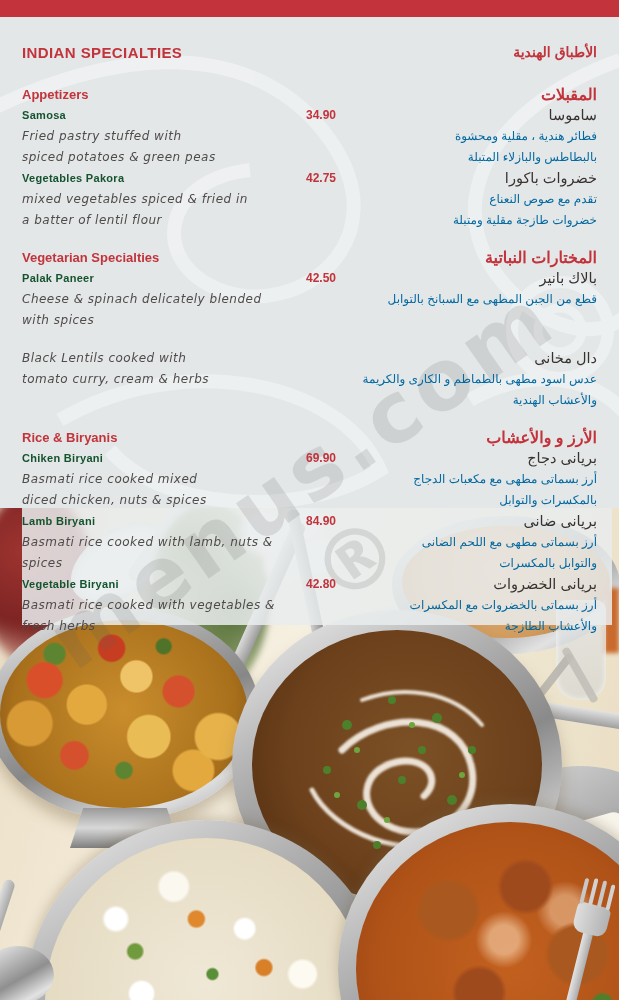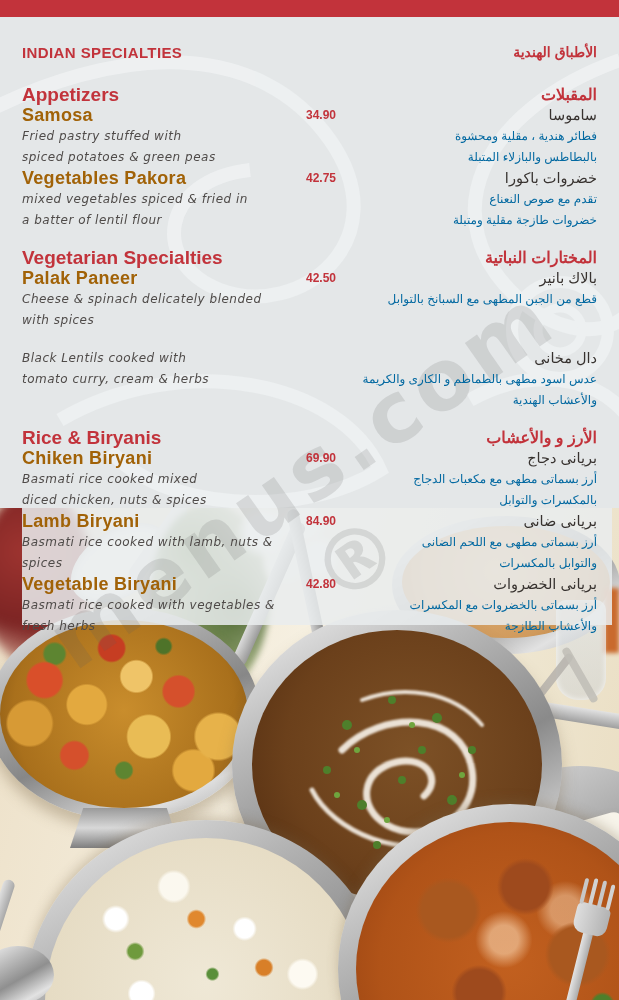--- a/index.html
+++ b/index.html
@@ -7,27 +7,27 @@
         overflow:hidden;font-family:"Liberation Sans",sans-serif;}
   .red-bar{position:absolute;top:0;left:0;width:619px;height:17px;background:#c2333b;z-index:4;}
   .swirls{position:absolute;top:0;left:0;z-index:0;}
   
   .menu{position:absolute;top:44px;left:22px;width:575px;z-index:5;}
   .menu-header{display:flex;justify-content:space-between;align-items:flex-start;margin-bottom:23px;}
   .title-en{font-size:15px;font-weight:bold;color:#c2333b;letter-spacing:.4px;}
   .title-ar{font-size:14px;font-weight:bold;color:#c2333b;direction:rtl;}
   .sec{margin-bottom:16px;}
   .sec-head{display:flex;justify-content:space-between;line-height:21px;}
-  .sec-en{font-size:19px;font-weight:bold;color:#c2333b;}
+  .sec-en{font-size:13px;font-weight:bold;color:#c2333b;}
   .sec-ar{font-size:16px;font-weight:bold;color:#c2333b;direction:rtl;}
   .item{display:flex;}
   .item.gap-after{margin-bottom:17px;}
   .en-col{width:314px;flex:0 0 314px;}
   .name-row{display:flex;justify-content:space-between;line-height:21px;}
-  .iname{font-size:18px;font-weight:bold;color:#a16207;letter-spacing:.3px;}
+  .iname{font-size:11px;font-weight:bold;color:#14532d;letter-spacing:.3px;}
   .price{font-size:12px;font-weight:bold;color:#c2333b;}
   .desc{font-family:"DejaVu Sans",sans-serif;font-style:italic;font-size:12px;color:#4f4b49;
         line-height:21px;letter-spacing:.5px;}
   .ar-col{flex:1;direction:rtl;}
   .aname{font-size:14.5px;color:#37322f;line-height:21px;}
   .adesc{font-size:12px;color:#0369a1;line-height:21px;}
   
   .watermark{position:absolute;left:-30px;top:420px;width:720px;text-align:center;z-index:3;
              transform:rotate(-35deg);font-family:"DejaVu Sans",sans-serif;font-weight:bold;
              font-size:84px;letter-spacing:6px;color:rgba(95,95,95,0.16);pointer-events:none;}

